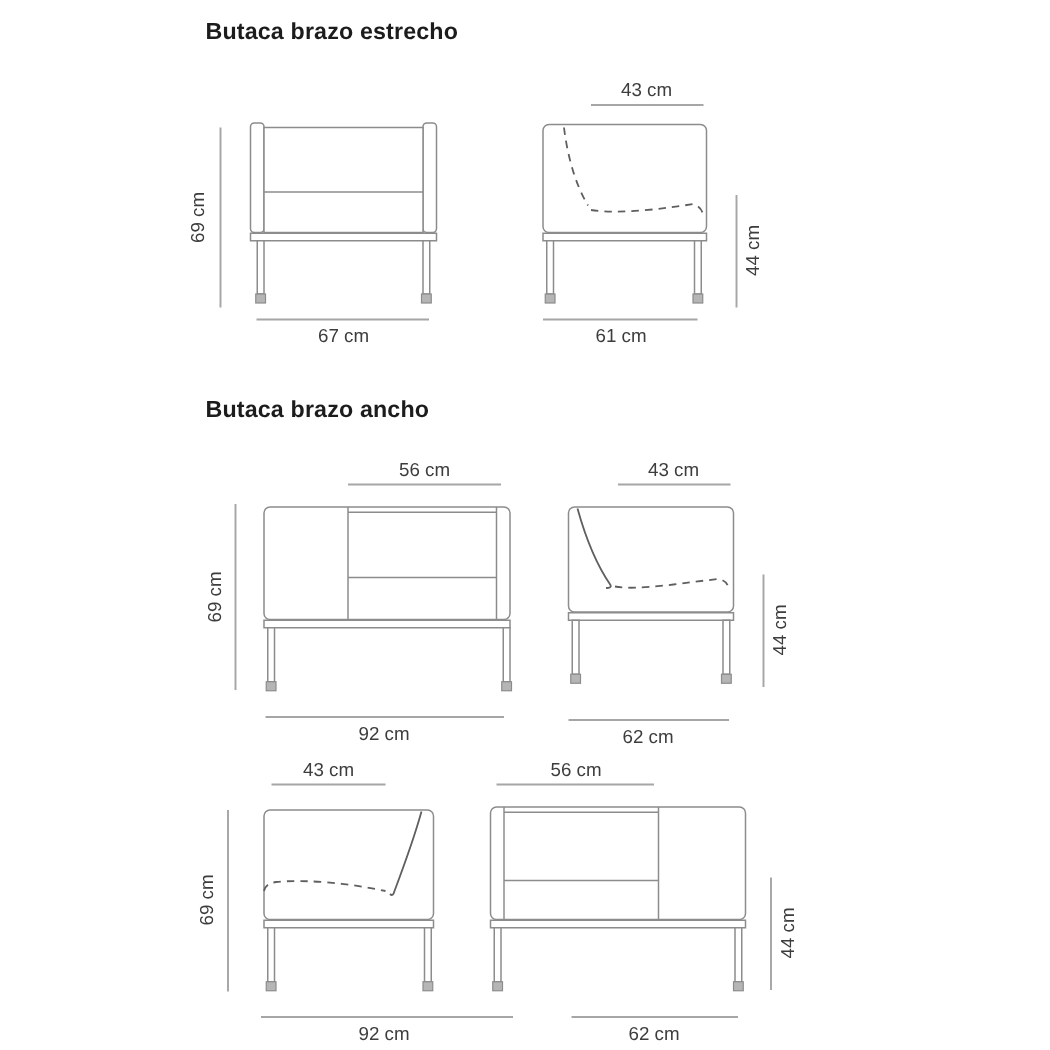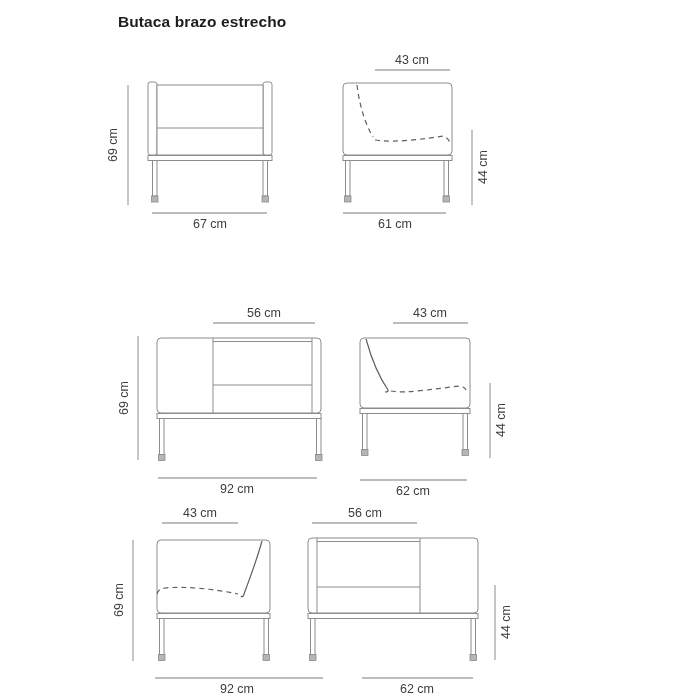--- a/index.html
+++ b/index.html
@@ -1,38 +1,39 @@
 <!DOCTYPE html>
 <html style="--background: #ffffff; --outline: #8c8c8c; --dimension-line: #a6a6a6; --label-text: #3d3d3d; --title-text: #1c1c1c;"><head>
 <meta charset="utf-8">
 <style>
   html,body{margin:0;padding:0;background:#fff;}
   .canvas{
     position:relative;width:599px;height:700px;background:var(--background,#fff);
-    font-family:"Liberation Sans",sans-serif;overflow:hidden;
+    font-family:"Liberation Sans",sans-serif;overflow:hidden;margin-left:19px;
   }
   .title{
     position:absolute;left:118px;font-weight:700;font-size:15.5px;
     color:var(--title-text,#1c1c1c);letter-spacing:.1px;
   }
   svg{position:absolute;left:0;top:0;}
   .outline{fill:#fff;stroke:var(--outline,#8c8c8c);stroke-width:1;}
   .lineo{stroke:var(--outline,#8c8c8c);stroke-width:1;fill:none;}
   .curve{stroke:#5f5f5f;stroke-width:1.2;fill:none;}
   .dash{stroke:#5f5f5f;stroke-width:1.2;fill:none;stroke-dasharray:5 4;}
   .dim{stroke:var(--dimension-line,#a6a6a6);stroke-width:1.3;}
   .foot{fill:#b5b5b5;stroke:var(--outline,#8c8c8c);stroke-width:.8;}
   text.lbl{font-family:"Liberation Sans",sans-serif;font-size:12.5px;fill:var(--label-text,#3d3d3d);}
 </style>
 </head>
 <body>
 
 <div class="canvas">
 
   <div class="title" style="top:13px">Butaca brazo estrecho</div>
+  <div class="title" style="top:265px">Butaca brazo ancho</div>
 
   <svg width="700" height="700" viewBox="0 0 700 700">
 
     <g>
       <line class="dim" x1="128" y1="85" x2="128" y2="205"></line>
       <text class="lbl" x="114" y="145" transform="rotate(-90 114 145)" text-anchor="middle" dominant-baseline="middle">69 cm</text>
 
       <rect class="outline" x="148" y="82" width="9" height="73" rx="2.5"></rect>
       <rect class="outline" x="263" y="82" width="9" height="73" rx="2.5"></rect>
       <rect class="outline" x="157" y="85" width="106" height="70"></rect>

